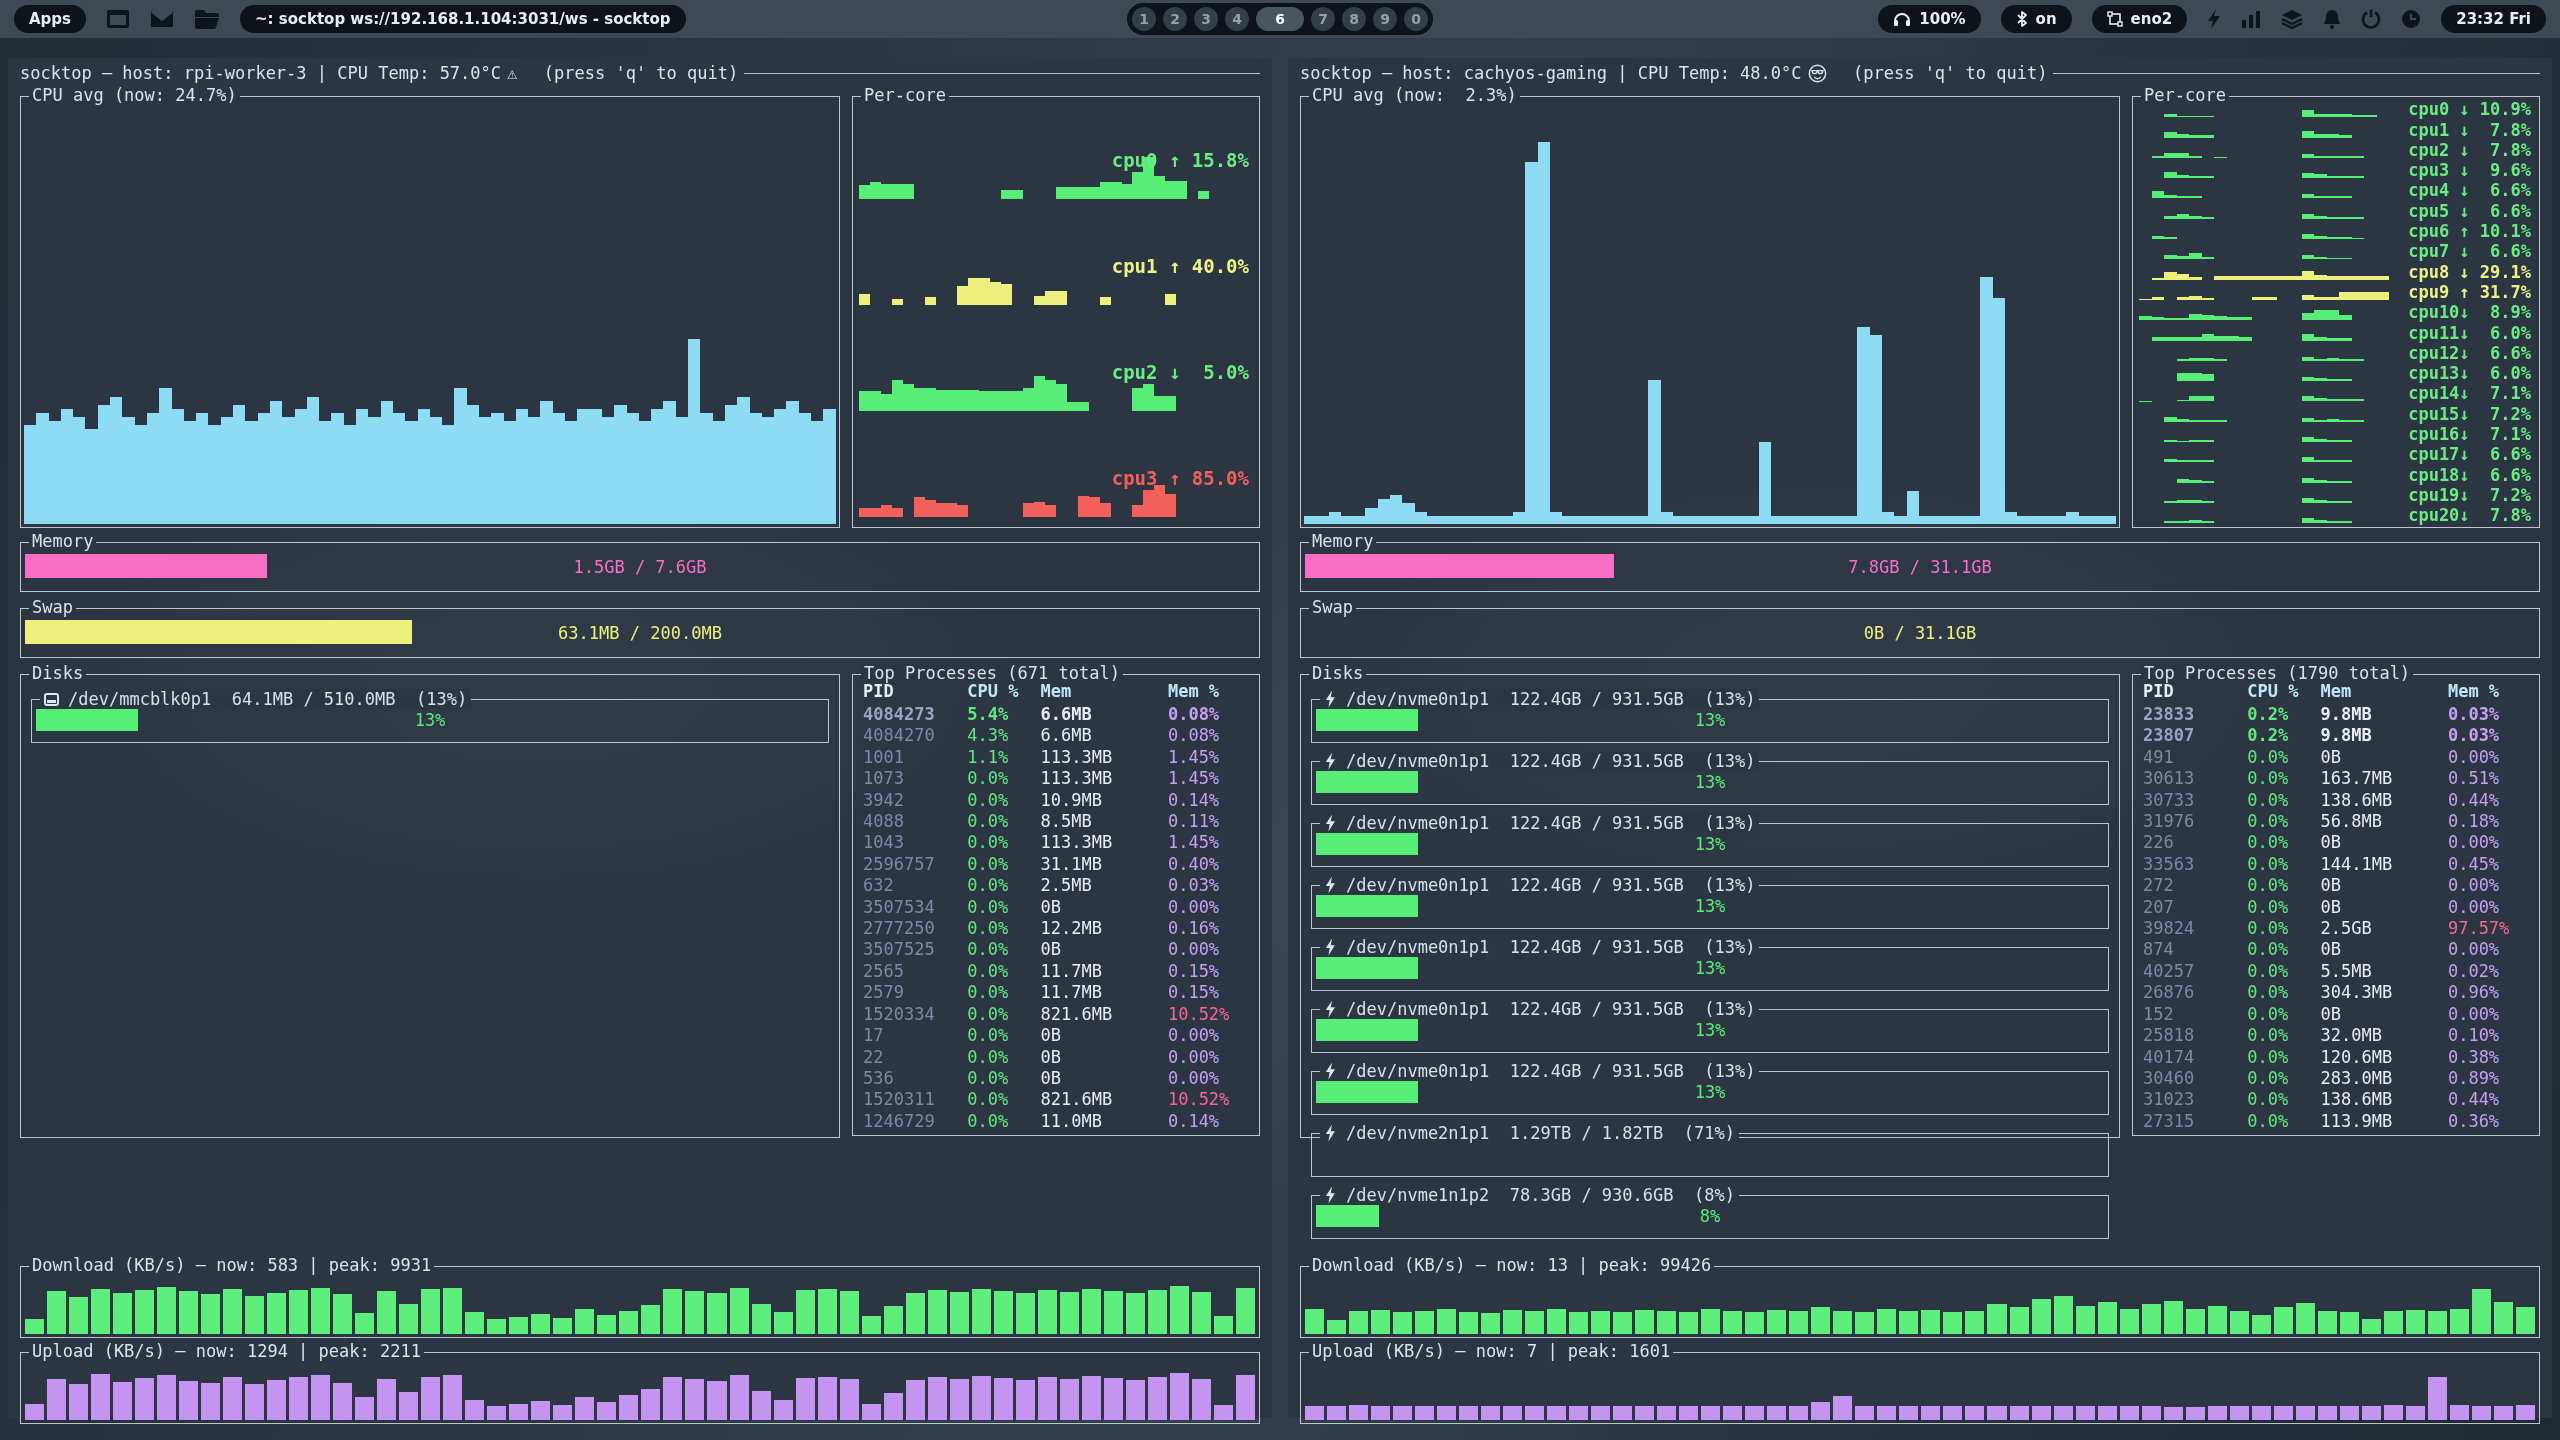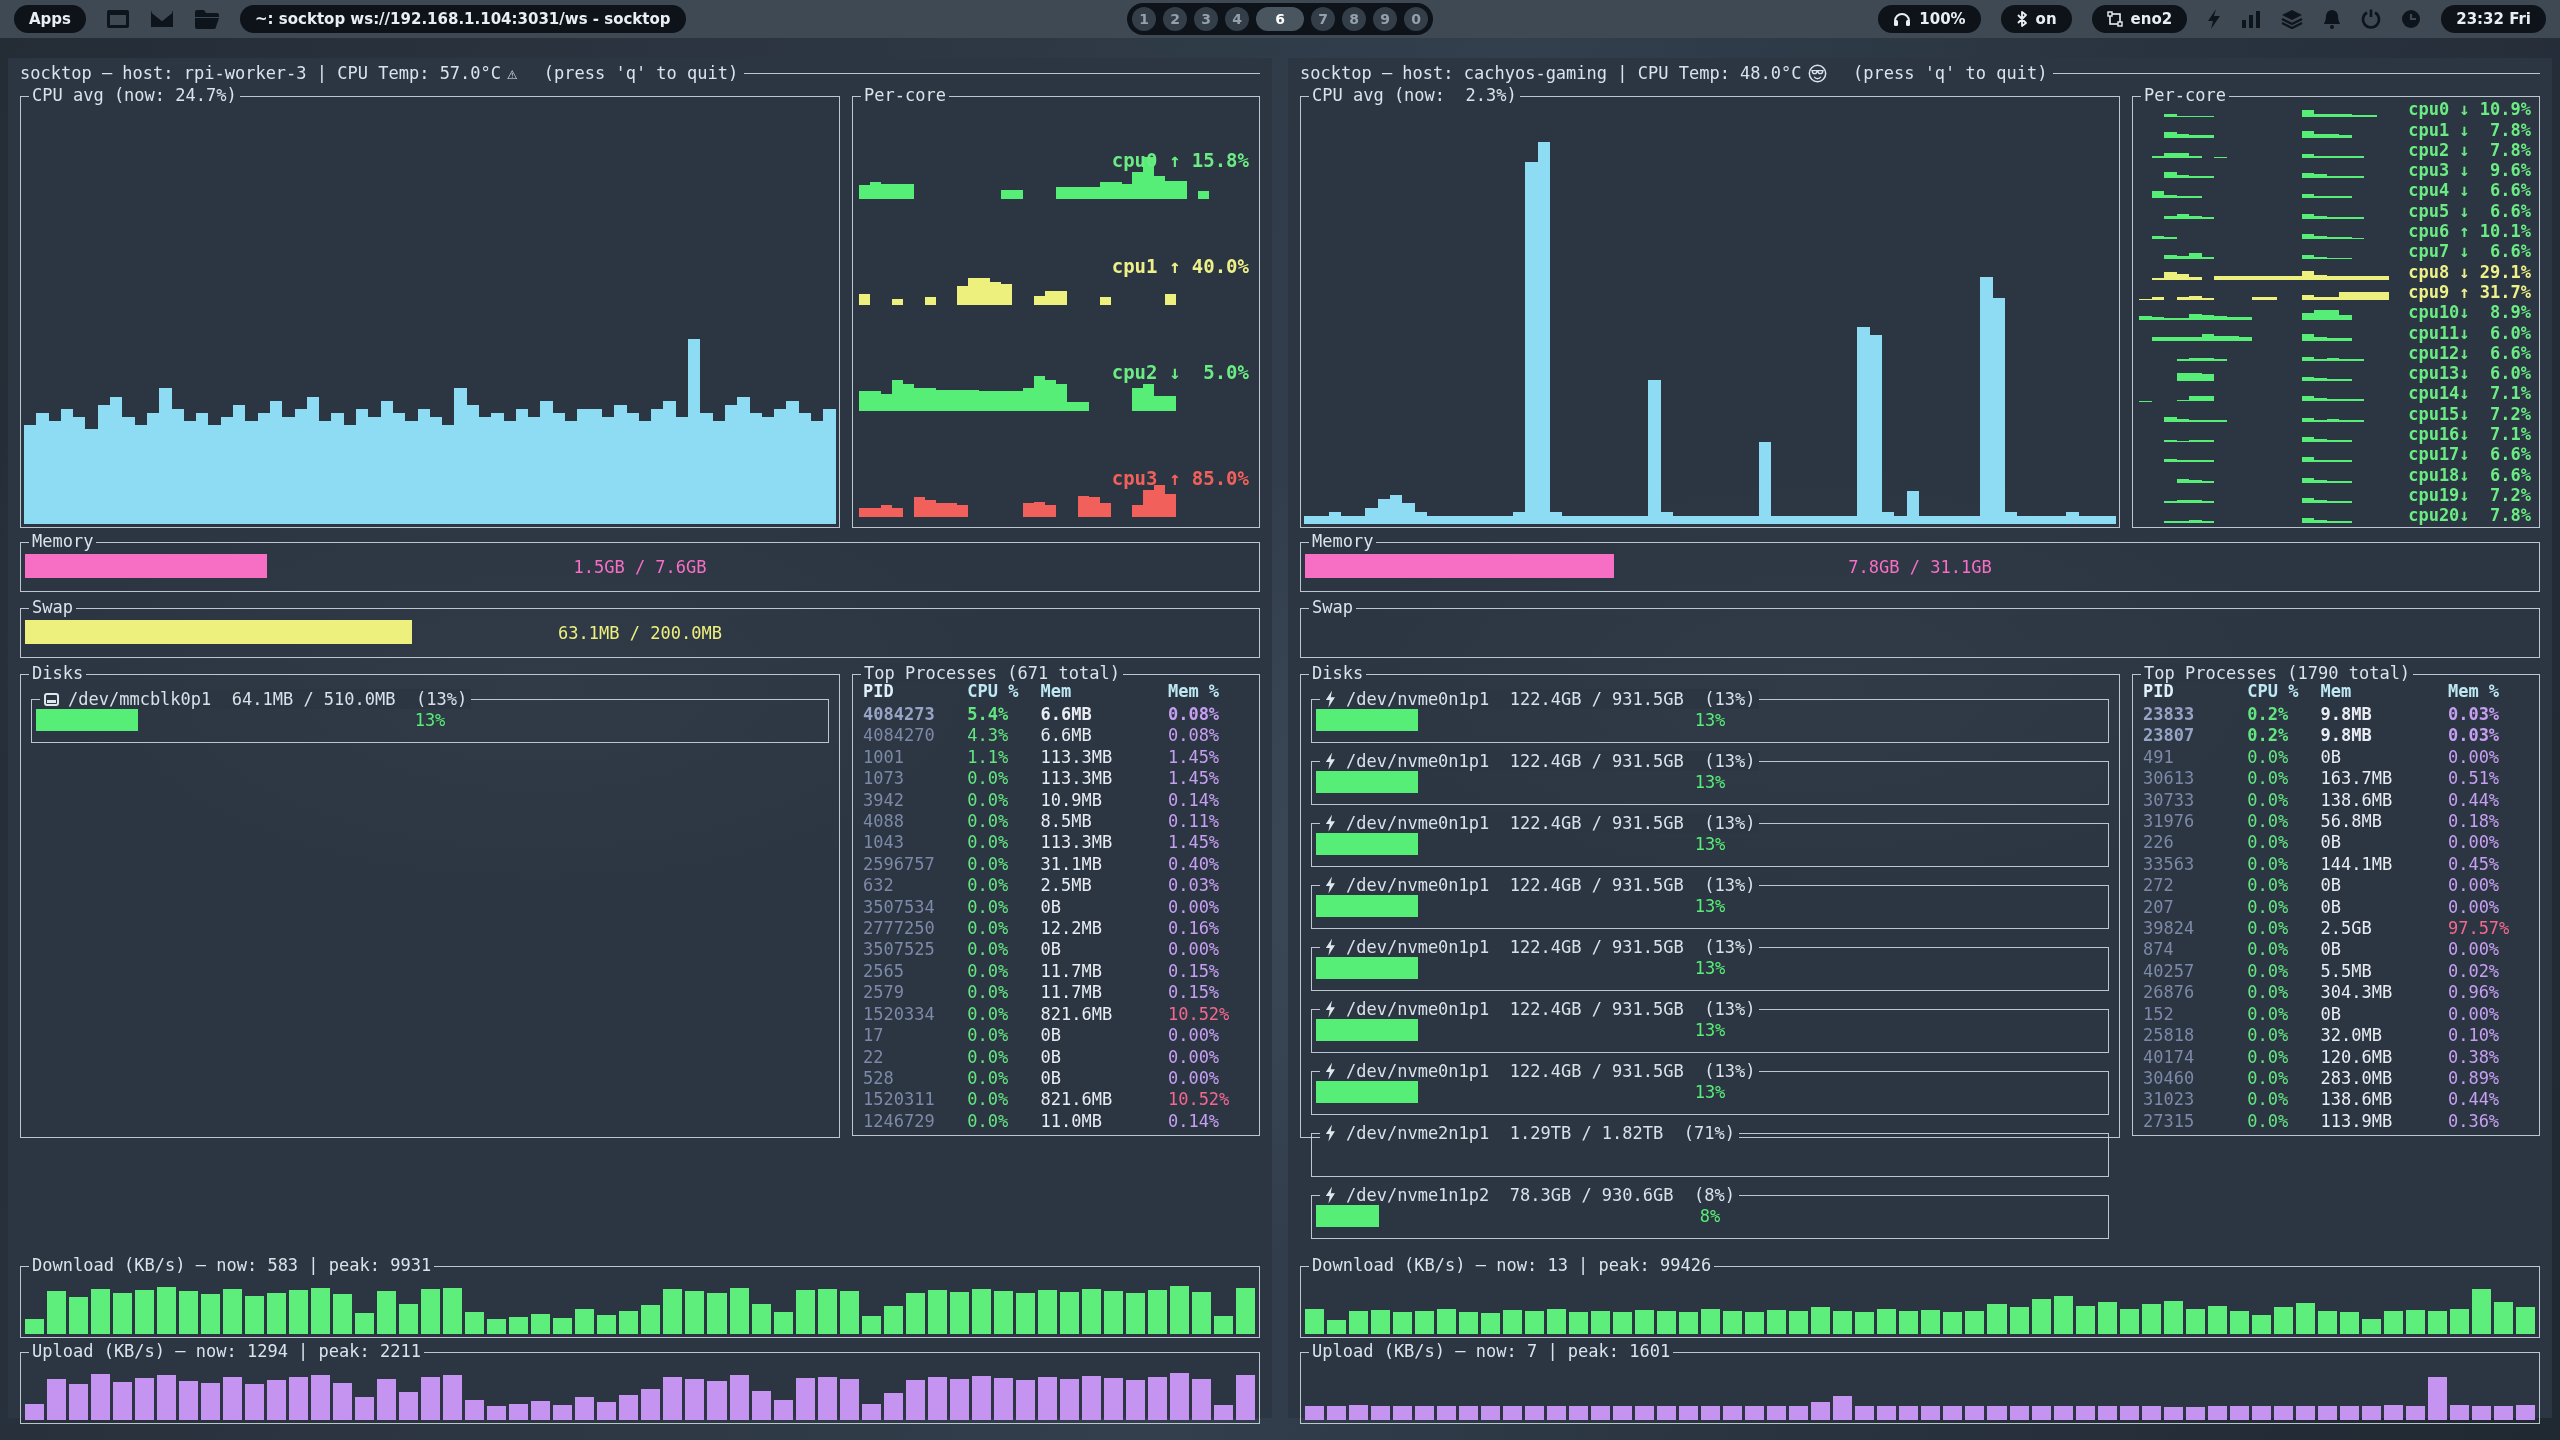--- a/index.html
+++ b/index.html
@@ -629,21 +629,21 @@
             <span class="mem">0B</span>
             <span class="memp">0.00%</span>
           </div>
             <div class="prow">
             <span class="pid">22</span>
             <span class="cpu">0.0%</span>
             <span class="mem">0B</span>
             <span class="memp">0.00%</span>
           </div>
             <div class="prow">
-            <span class="pid">528</span>
+            <span class="pid">536</span>
             <span class="cpu">0.0%</span>
             <span class="mem">0B</span>
             <span class="memp">0.00%</span>
           </div>
             <div class="prow">
             <span class="pid">1520311</span>
             <span class="cpu">0.0%</span>
             <span class="mem">821.6MB</span>
             <span class="memp hot">10.52%</span>
           </div>
@@ -1403,20 +1403,21 @@
         <div class="gfill pink" style="width: 25.1%;"></div>
       </div>
     <span class="gtext pink">7.8GB / 31.1GB</span>
   </div>
 
   <div class="box gauge-box swap">
     <span class="bl">Swap</span>
     <div class="gtrack">
         <div class="gfill yellow" style="width: 0%;"></div>
       </div>
+    <span class="gtext yellow">0B / 31.1GB</span>
   </div>
 
   <div class="r2">
     <div class="box diskbox">
       <span class="bl">Disks</span>
       <div class="dlist">
 
       <div class="ditem">
           <span class="dhead"><span class="dicon flash"></span><span>/dev/nvme0n1p1  122.4GB / 931.5GB  (13%)</span></span>
           <div class="dbar">

